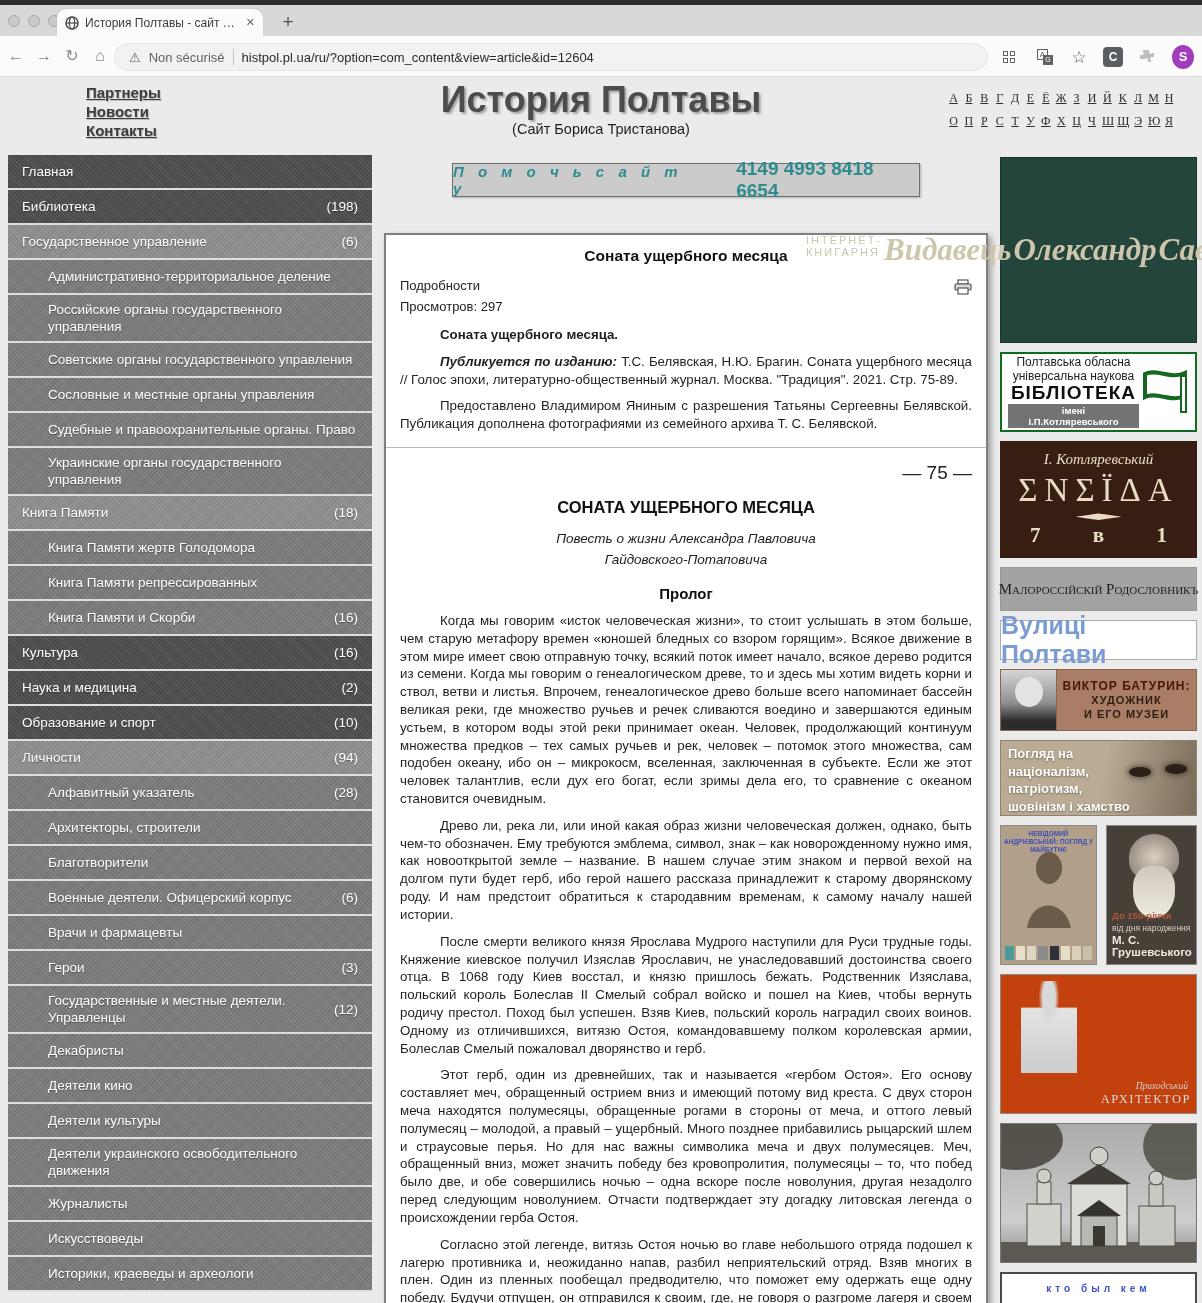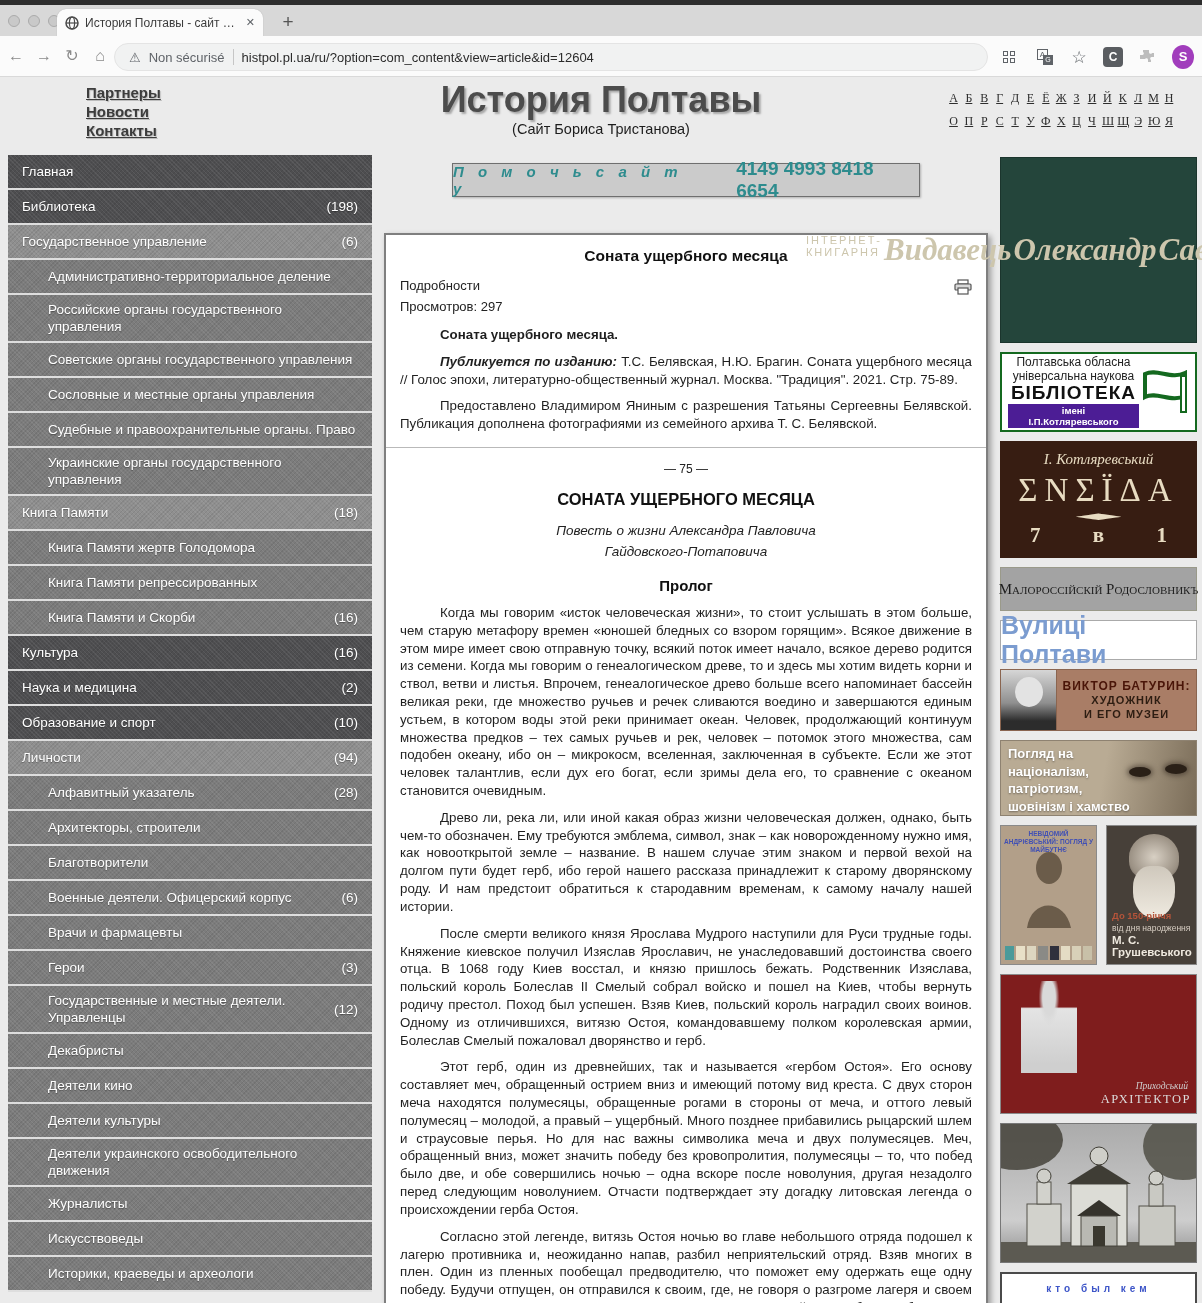--- a/index.html
+++ b/index.html
@@ -62,37 +62,37 @@
   #donate-number{color:#2e8c8e;font-size:19px;font-weight:bold}
   #article{margin-top:36px;background:#fff;border:2px solid #7f7f7f;box-shadow:3px 3px 6px rgba(0,0,0,.35);padding:8px 14px 6px;min-height:1100px}
   #article-title{text-align:center;font-size:15.5px;font-weight:bold;color:#111;margin:4px 0 10px}
   #meta-row{display:flex;justify-content:space-between;align-items:flex-start}
   .meta-text{font-size:13px;color:#222;line-height:21px}
   #printer{cursor:pointer;margin-top:4px}
   #article p{font-size:13.3px;color:#1f1f1f;text-align:justify;text-indent:40px;line-height:1.34;margin:9px 0}
   #article .lead{font-weight:bold}
   .pub-lead{font-weight:bold;font-style:italic}
   #article hr{border:0;border-top:1px solid #b9b9b9;margin:14px -14px}
-  .page-num{text-align:center;font-size:12px;color:#222;margin:6px 0}
+  .page-num{text-align:right;font-size:19px;color:#222;margin:6px 0}
   .a-heading{text-align:center;font-size:16.5px;font-weight:bold;color:#111;margin:14px 0 12px}
   .a-sub{text-align:center;font-style:italic;font-size:13.5px;color:#222;line-height:1.55}
   .a-section{text-align:center;font-size:15px;font-weight:bold;color:#111;margin:14px 0 10px}
 
   
   #rightcol{width:197px;flex:none;display:flex;flex-direction:column;gap:9px;margin-top:2px}
   .banner{cursor:pointer;flex:none}
   #b-savchuk{height:186px;background:#24453b;color:#cdc6ad;display:flex;flex-direction:row;align-items:center;justify-content:center;gap:2px;border:1px solid #1b352d}
   #b-savchuk .sv-top{font-size:11px;letter-spacing:2px;margin-bottom:8px}
   #b-savchuk .sv-script{font-family:"Liberation Serif",serif;font-style:italic;font-size:31px;line-height:.95;font-weight:bold}
   #b-savchuk .sv-bottom{font-size:12px;letter-spacing:3px;margin-top:10px}
   #b-library{height:80px;background:#fff;border:2px solid #14691f;display:flex;align-items:center;padding:4px 6px}
   .lib-text{flex:1;text-align:center}
   .lib-l1{font-size:12px;color:#222;line-height:14px}
   .lib-l3{font-size:19px;font-weight:bold;color:#111;letter-spacing:1px;line-height:20px}
-  .lib-l4{display:inline-block;background:#4c1d95;color:#fff;font-size:9.5px;font-weight:bold;padding:1px 20px;margin-top:1px}
+  .lib-l4{display:inline-block;background:#737373;color:#fff;font-size:9.5px;font-weight:bold;padding:1px 20px;margin-top:1px}
   #b-eneida{height:117px;background:#371d12;color:#e8dcc2;display:flex;flex-direction:column;align-items:center;justify-content:center}
   .en-author{font-family:"Liberation Serif",serif;font-style:italic;font-size:15px;margin-bottom:4px}
   .en-title{font-size:33px;letter-spacing:7px;font-family:"Liberation Serif",serif}
   .en-diamond{display:inline-block;transform:scaleX(5) scaleY(.7);font-size:12px;line-height:10px;margin:2px 0}
   .en-bottom{width:100%;display:flex;justify-content:space-between;padding:0 30px;font-family:"Liberation Serif",serif;font-size:21px;font-weight:bold}
   #b-rodoslovnik{height:44px;background:#a3a3a3;border:1px solid #9a9a8a;display:flex;align-items:center;justify-content:center;font-family:"Liberation Serif",serif;font-variant:small-caps;font-size:15px;color:#1d1d1d;white-space:nowrap}
   #b-vulici{height:40px;background:#fff;border:1px solid #aaa;display:flex;align-items:center;justify-content:center;font-size:25px;font-weight:bold;color:#7b9cd0}
   #b-baturin{height:62px;background:#a97d66;display:flex;border:1px solid #8a6550}
   .bat-photo{width:56px;height:100%;background:linear-gradient(#d6d6d6,#8f8f8f 55%,#2c2c2c 85%);background-blend-mode:normal;position:relative;border-right:1px solid #8a6550}
   .bat-photo::after{content:"";position:absolute;left:14px;top:7px;width:28px;height:30px;border-radius:50%;background:#e3e3e3}
@@ -114,21 +114,21 @@
   .hr-beard{position:absolute;left:26px;top:40px;width:42px;height:52px;border-radius:40% 40% 50% 50%;background:linear-gradient(#cfc8bc,#efeae0)}
   .hr-text{position:absolute;left:5px;bottom:6px;line-height:12px}
   .hr-l1{color:#b4543a;font-weight:bold;font-size:9.5px}
   .hr-l2{color:#d8cfc4;font-size:8.5px}
   .hr-l3{color:#efe9df;font-weight:bold;font-size:11.5px}
   #b-polevoy{background:#8d9188;padding:5px 4px}
   .po-title{font-family:"Liberation Serif",serif;font-size:11.5px;font-weight:bold;color:#3e6b35;text-align:center;letter-spacing:1px}
   .po-lines{margin:4px auto 0;width:70%}
   .po-lines i{display:block;height:3px;background:#8a3a2a;margin-bottom:3px;opacity:.75}
   .po-face{position:absolute;left:26px;top:52px;width:42px;height:70px;background:radial-gradient(ellipse at 50% 25%,#cfc3ae 0 30%,#6e6a5e 60%,#4a473e)}
-  #b-arkh{background:#7f1d1d}
+  #b-arkh{background:#c2410c}
   .ar-fig{position:absolute;left:20px;top:6px;width:56px;height:92px;background:radial-gradient(ellipse at 50% 18%,#d9d9d9 0 16%,transparent 26%),linear-gradient(transparent 28%,#e4e4e4 30%,#cfcfcf 90%)}
   .ar-script{position:absolute;right:8px;bottom:22px;font-family:"Liberation Serif",serif;font-style:italic;font-size:9.5px;color:#cfcfcf}
   .ar-title{position:absolute;right:5px;bottom:6px;font-family:"Liberation Serif",serif;font-size:12.5px;letter-spacing:1.5px;color:#dcdcdc}
   #b-church{height:140px;border:1px solid #777;background:linear-gradient(#ababab,#cdcdcd 70%,#8e8e8e)}
   #b-ktobylkem{height:70px;background:#fff;border:2px solid #4a4a4a;display:flex;flex-direction:column;align-items:center;justify-content:center;line-height:19px}
   .kb-line{color:#3d55c8;font-weight:bold;font-size:10px;letter-spacing:4px}
 </style>
 </head>
 <body>
 

